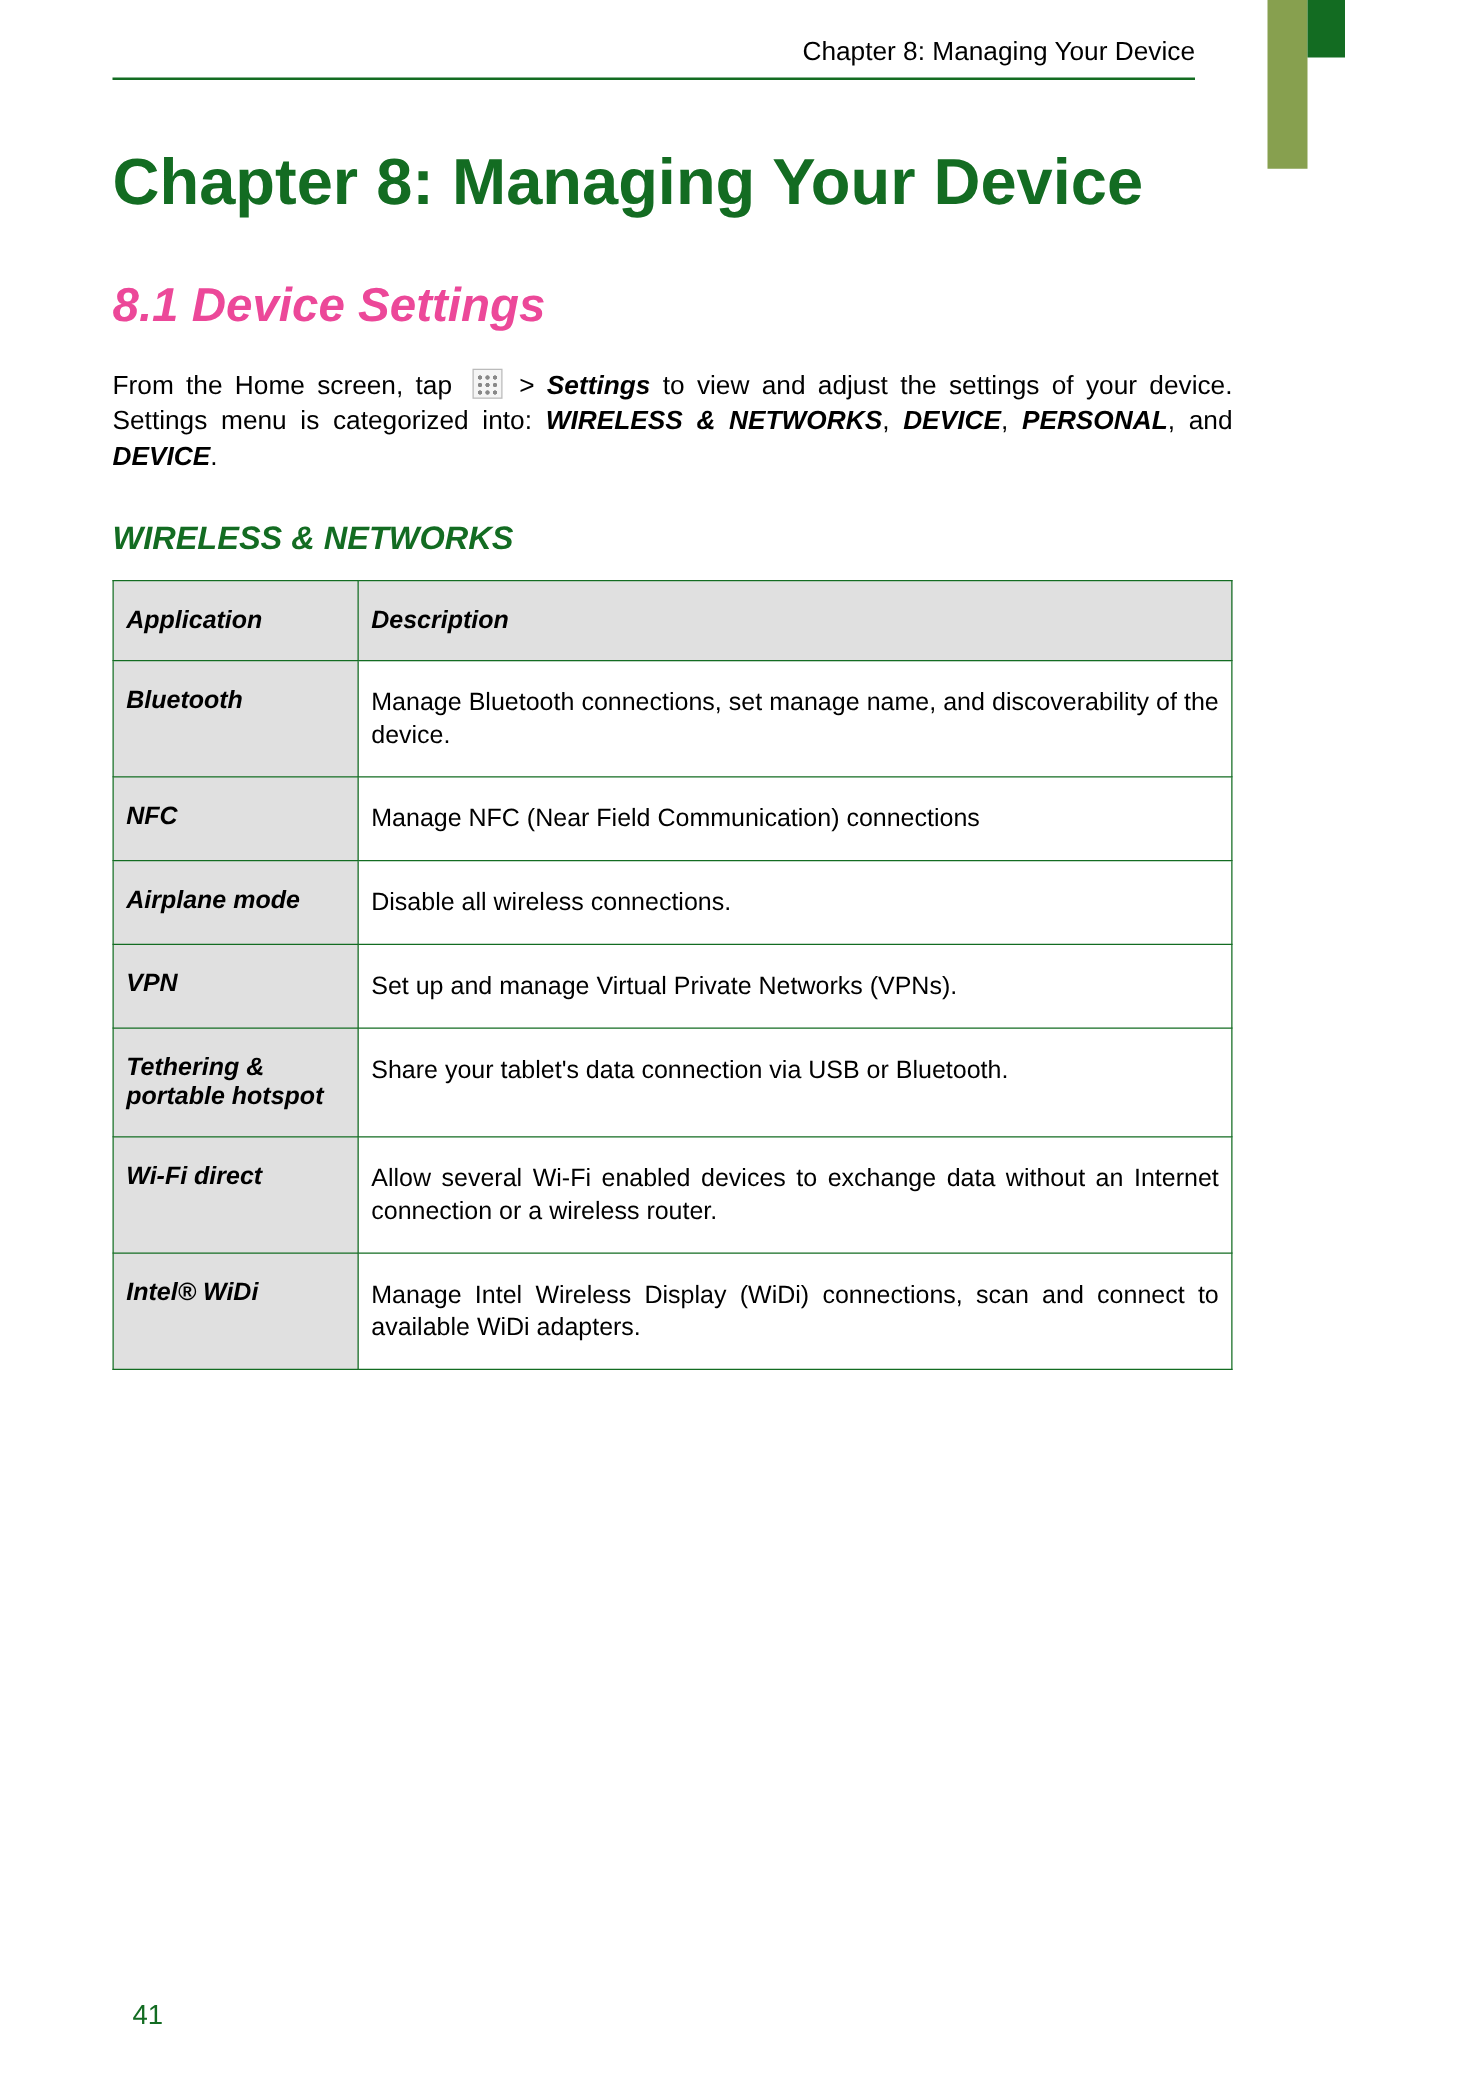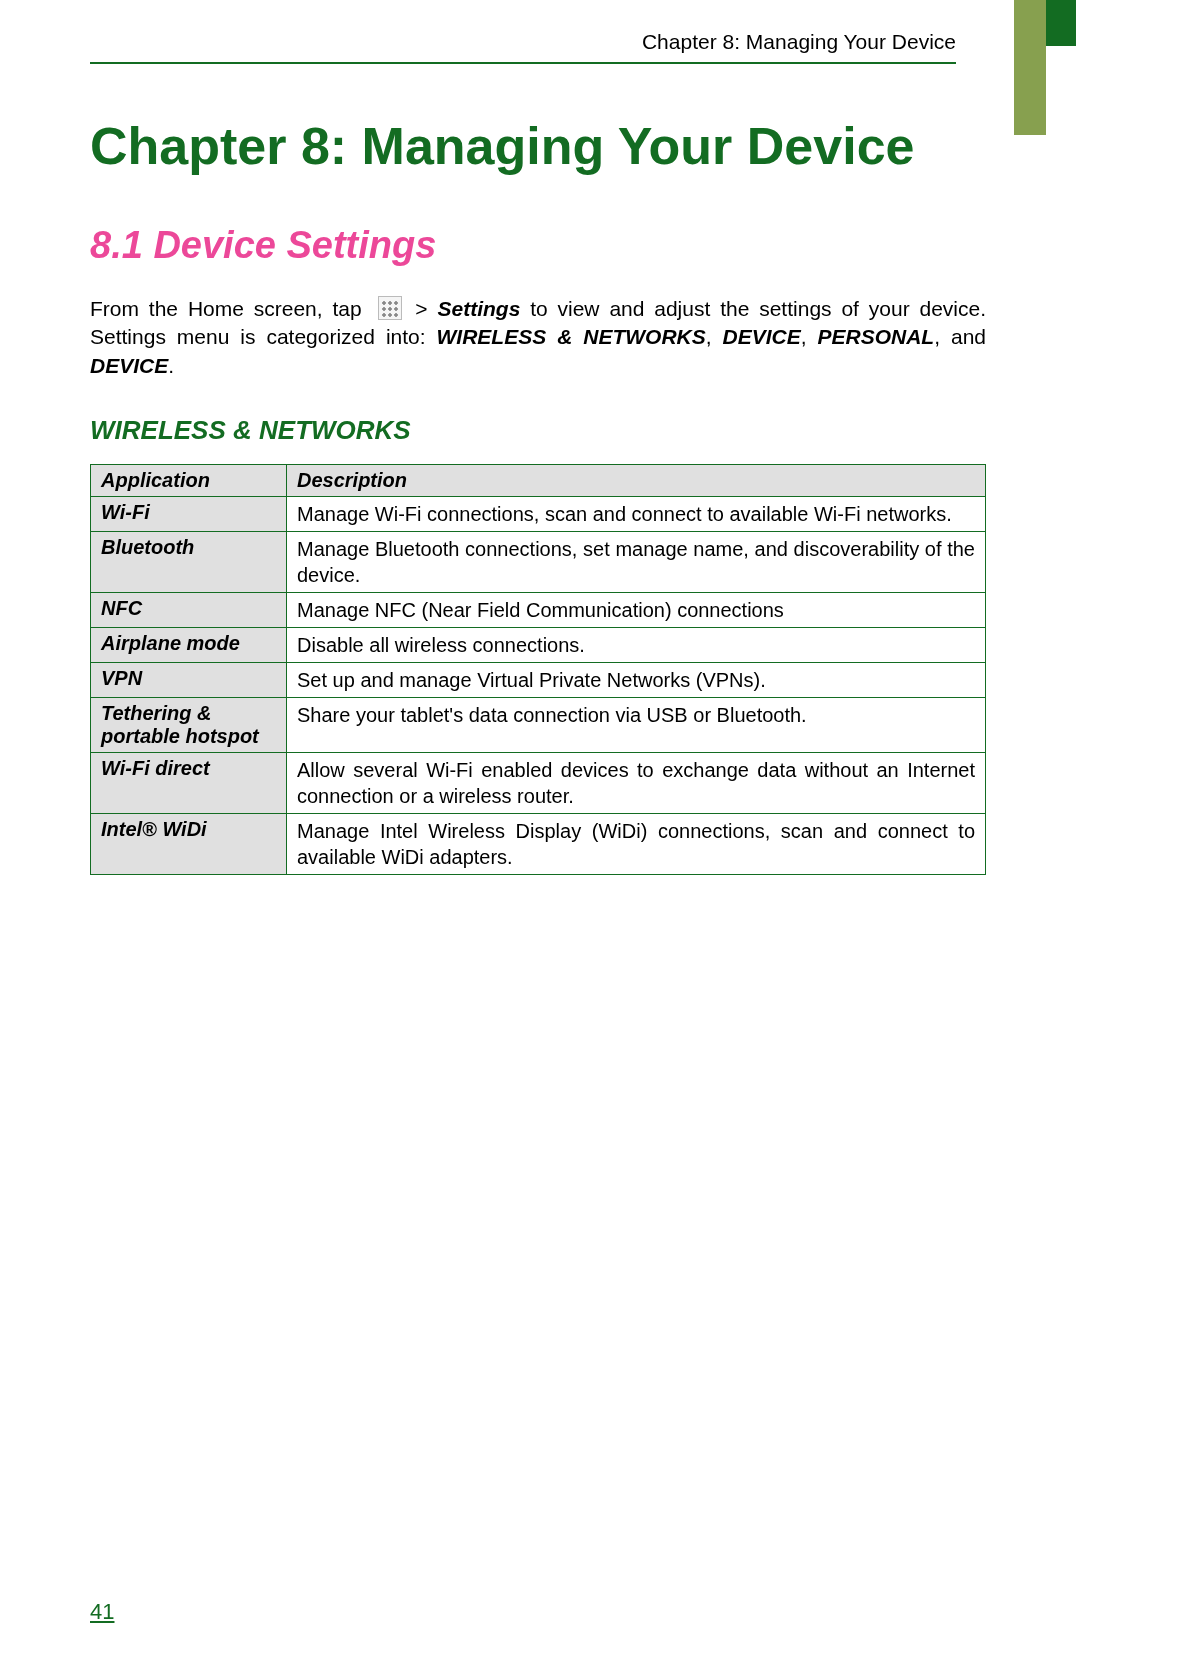--- a/index.html
+++ b/index.html
@@ -111,21 +111,21 @@
     font-size: 26px;
     margin: 0 0 18px 0;
   }
   table.settings {
     border-collapse: collapse;
     width: 100%;
     font-size: 20px;
   }
   table.settings th, table.settings td {
     border: 1.5px solid #136c22;
-    padding: 4px 10px;
+    padding: 20px 10px;
     text-align: left;
     vertical-align: top;
   }
   table.settings th {
     background: #e0e0e0;
     font-style: italic;
     font-weight: bold;
     font-family: Arial, Helvetica, sans-serif;
   }
   table.settings td.app-cell {
@@ -133,25 +133,24 @@
     font-style: italic;
     font-weight: bold;
     width: 175px;
   }
   table.settings td.desc-cell {
     text-align: justify;
     line-height: 1.3;
   }
   .page-number {
     position: absolute;
-    left: 90px;
+    left: 106px;
     bottom: 55px;
     color: #136c22;
     font-size: 22px;
-    text-decoration: underline;
   }
 </style>
 </head>
 <body>
 
 <div class="page">
 
   <div class="corner-tabs">
     <div class="tab-olive"></div>
     <div class="tab-green"></div>
@@ -171,24 +170,20 @@
 
   <table class="settings">
     <thead>
       <tr>
         <th>Application</th>
         <th>Description</th>
       </tr>
     </thead>
     <tbody>
       <tr>
-        <td class="app-cell">Wi-Fi</td>
-        <td class="desc-cell">Manage Wi-Fi connections, scan and connect to available Wi-Fi networks.</td>
-      </tr>
-      <tr>
         <td class="app-cell">Bluetooth</td>
         <td class="desc-cell">Manage Bluetooth connections, set manage name, and discoverability of the device.</td>
       </tr>
       <tr>
         <td class="app-cell">NFC</td>
         <td class="desc-cell">Manage NFC (Near Field Communication) connections</td>
       </tr>
       <tr>
         <td class="app-cell">Airplane mode</td>
         <td class="desc-cell">Disable all wireless connections.</td>

